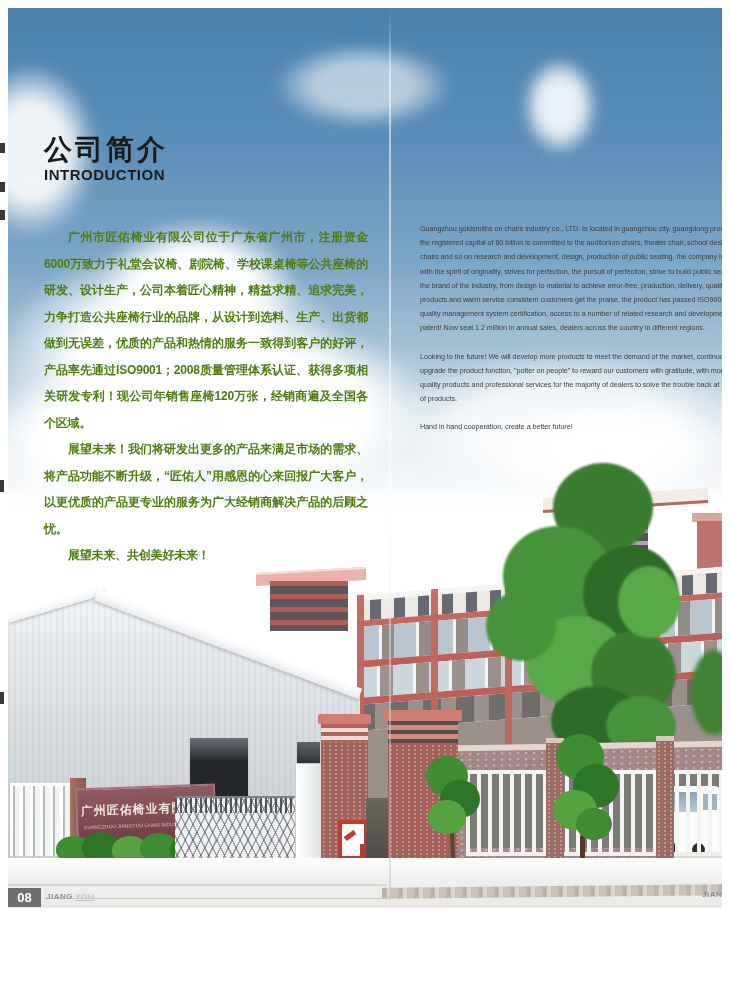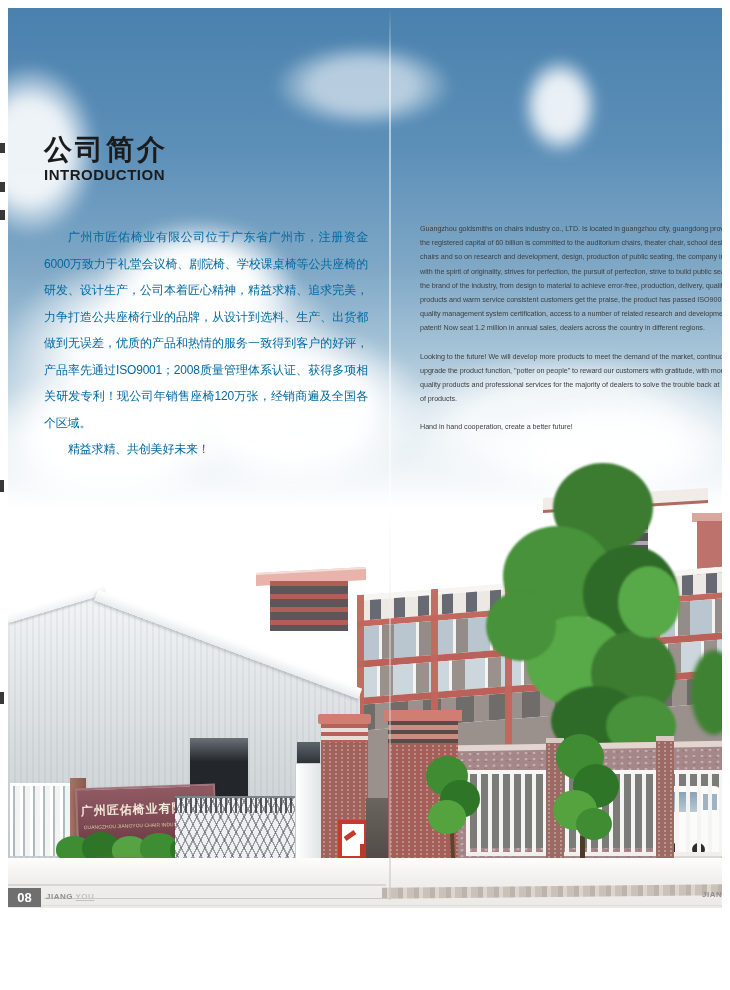--- a/index.html
+++ b/index.html
@@ -21,22 +21,22 @@
   .c7{left:150px;top:315px;width:270px;height:175px;}
   .c8{left:-25px;top:355px;width:250px;height:150px;}
   .c9{left:475px;top:392px;width:250px;height:100px;opacity:.9;}
   .seam{position:absolute;left:381px;top:0;width:2px;height:892px;
         background:linear-gradient(180deg,rgba(255,255,255,0) 0,rgba(255,255,255,.55) 8%,rgba(255,255,255,.5) 55%,rgba(189,189,187,.45) 96%);}
 
   
   .title{position:absolute;left:36px;top:127px;color:#1b1b1b;}
   .title .cn{font-size:28px;font-weight:bold;letter-spacing:3px;line-height:30px;}
   .title .en{font-size:15px;font-weight:bold;letter-spacing:.5px;margin-top:1px;}
-  .cn-copy{position:absolute;left:36px;top:216px;width:324px;font-size:12px;font-weight:400;
-           color:#0369a1;line-height:26.5px;text-align:justify;letter-spacing:-.2px;}
+  .cn-copy{position:absolute;left:36px;top:216px;width:324px;font-size:12px;font-weight:700;
+           color:#4d7c0f;line-height:26.5px;text-align:justify;letter-spacing:-.2px;}
   .cn-copy p{margin:0;text-indent:2em;}
   .en-copy{position:absolute;left:412px;top:214px;width:330px;font-size:7.2px;color:#3e3e3e;
            line-height:14.2px;letter-spacing:-.05px;}
   .en-copy .en-line{white-space:nowrap;}
   .en-copy .gap{height:14px;}
 
   
   .twr-slab{position:absolute;background:#efeae6;}
   .twrL-slab{left:248px;top:562px;width:110px;height:11px;background:#e7b3aa;border-top:2px solid #f6ded8;transform:skewY(-3deg);}
   .twrL-box{position:absolute;left:262px;top:573px;width:78px;height:50px;background:#5d555a;}
@@ -207,21 +207,22 @@
     <div class="cl c8"></div>
     <div class="cl c9"></div>
 
     <div class="title">
       <div class="cn">公司简介</div>
       <div class="en">INTRODUCTION</div>
     </div>
 
     <div class="cn-copy">
       <p>广州市匠佑椅业有限公司位于广东省广州市，注册资金6000万致力于礼堂会议椅、剧院椅、学校课桌椅等公共座椅的研发、设计生产，公司本着匠心精神，精益求精、追求完美，力争打造公共座椅行业的品牌，从设计到选料、生产、出货都做到无误差，优质的产品和热情的服务一致得到客户的好评，产品率先通过ISO9001；2008质量管理体系认证、获得多项相关研发专利！现公司年销售座椅120万张，经销商遍及全国各个区域。</p>
-      <p>精益求精、共创美好未来！</p>
+      <p>展望未来！我们将研发出更多的产品来满足市场的需求、将产品功能不断升级，“匠佑人”用感恩的心来回报广大客户，以更优质的产品更专业的服务为广大经销商解决产品的后顾之忧。</p>
+      <p>展望未来、共创美好未来！</p>
     </div>
 
     <div class="en-copy">
       <div class="en-line">Guangzhou goldsmiths on chairs industry co., LTD. Is located in guangzhou city, guangdong province,</div>
       <div class="en-line">the registered capital of 60 billion is committed to the auditorium chairs, theater chair, school desks and</div>
       <div class="en-line">chairs and so on research and development, design, production of public seating, the company in line</div>
       <div class="en-line">with the spirit of originality, strives for perfection, the pursuit of perfection, strive to build public seating</div>
       <div class="en-line">the brand of the industry, from design to material to achieve error-free, production, delivery, quality</div>
       <div class="en-line">products and warm service consistent customers get the praise, the product has passed ISO9001; 2008</div>
       <div class="en-line">quality management system certification, access to a number of related research and development of</div>

